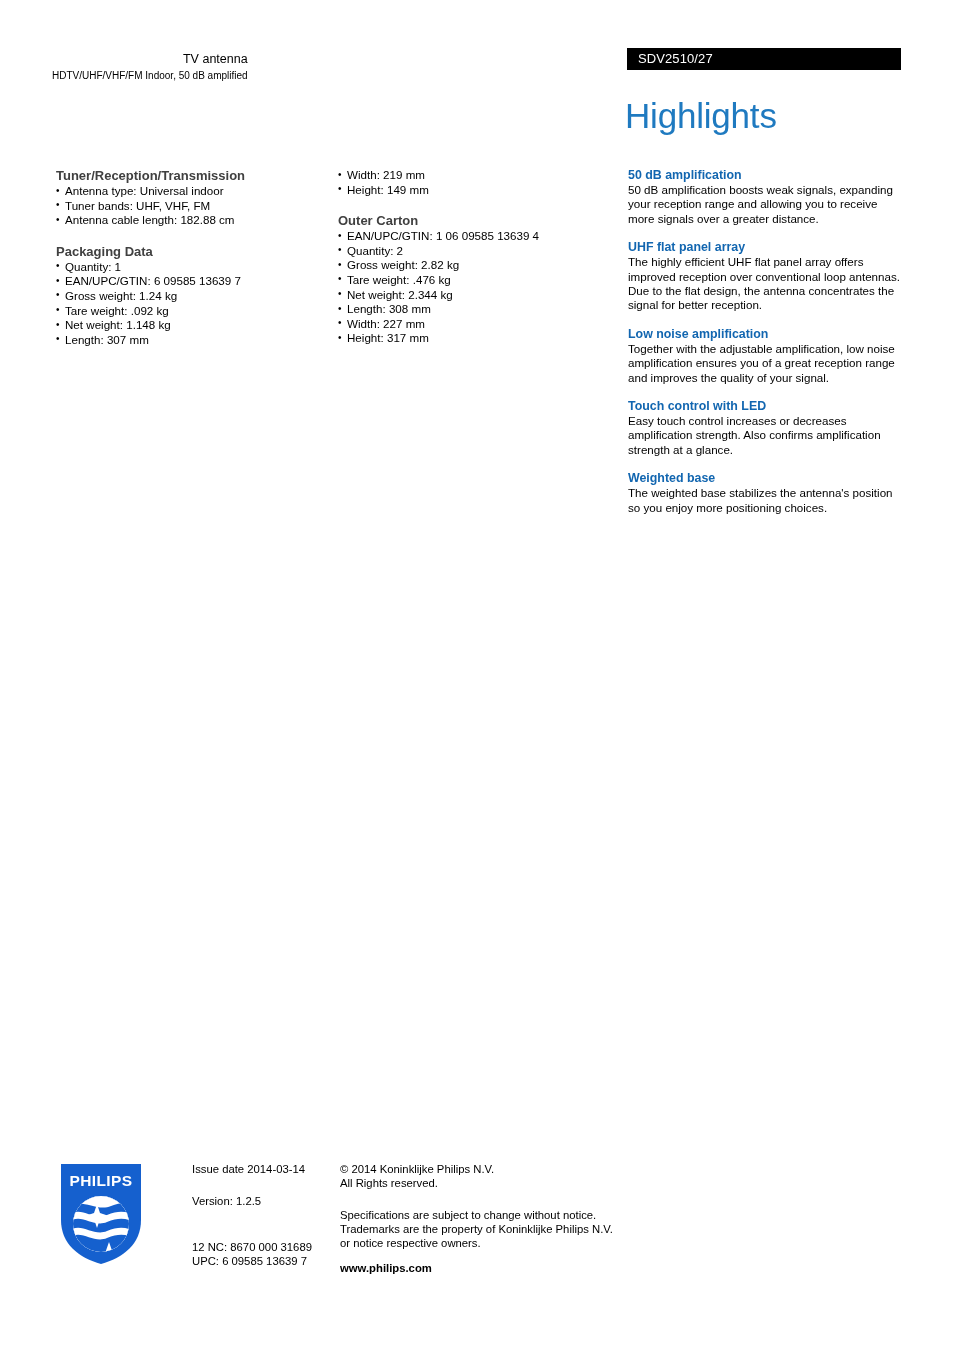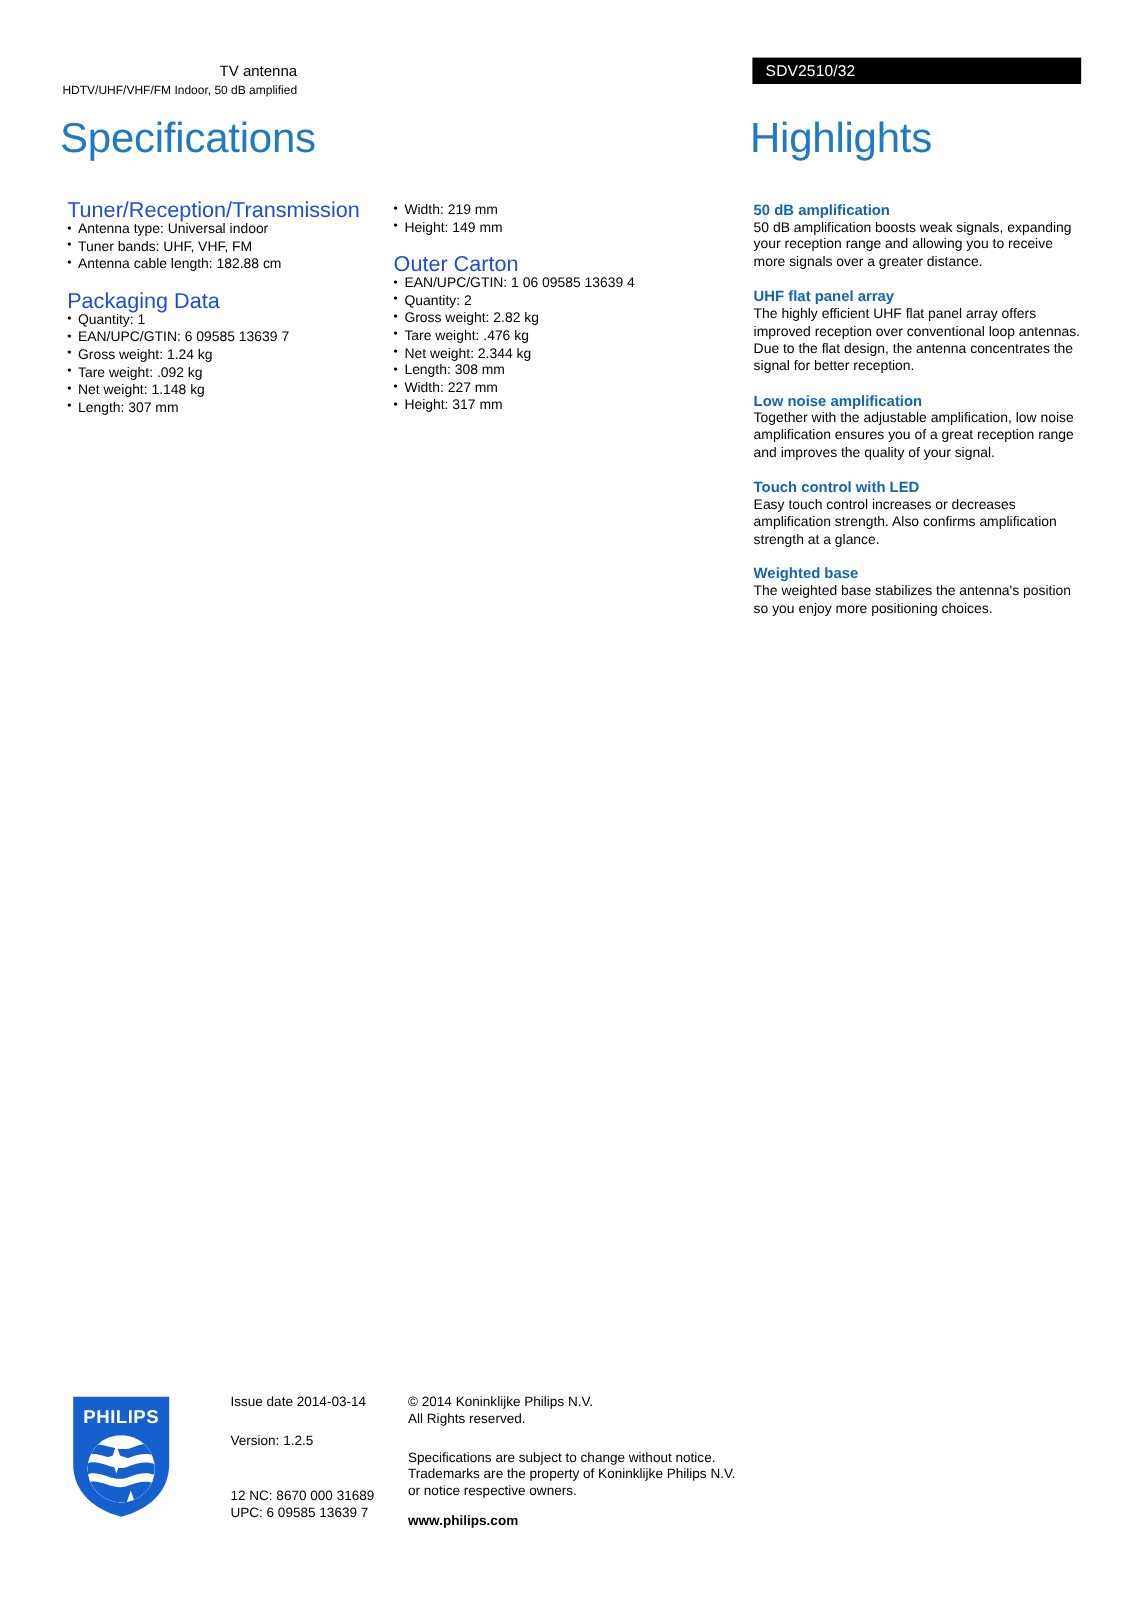--- a/index.html
+++ b/index.html
@@ -61,27 +61,27 @@
   }
   .big-title.specs  { left: 50px;  top: 96px; }
   .big-title.highl  { left: 625px; top: 96px; }
 
   
   .col {
     position: absolute;
     top: 168px;
   }
   .col-a { left: 56px;  width: 268px; }
-  .col-b { left: 328px; width: 268px; }
+  .col-b { left: 338px; width: 268px; }
   .col-c { left: 628px; width: 277px; }
 
   .sec-head {
-    color: #1d4ed8;
-    font-weight: normal;
-    font-size: 18px;
+    color: #404040;
+    font-weight: bold;
+    font-size: 13px;
     line-height: 15px;
     margin: 0 0 1px 0;
   }
   .col .sec-head.gap { margin-top: 16px; }
 
   ul.speclist {
     list-style: none;
     margin: 0;
     padding: 0;
   }
@@ -158,24 +158,23 @@
 <body>
 
 <div class="page">
 
   <div class="product-kicker">
     <div>TV antenna</div>
     <div class="line2">HDTV/UHF/VHF/FM Indoor, 50 dB amplified</div>
   </div>
 
   <div class="model-bar">
-    <span>SDV2510/32</span>
-  </div>
-
-  <div class="big-title specs">Specifications</div>
+    <span>SDV2510/27</span>
+  </div>
+
   <div class="big-title highl">Highlights</div>
 
   <div class="col col-a">
     <div>
       <div class="sec-head">Tuner/Reception/Transmission</div>
       <ul class="speclist">
         <li>Antenna type: Universal indoor</li>
         <li>Tuner bands: UHF, VHF, FM</li>
         <li>Antenna cable length: 182.88 cm</li>
       </ul>

